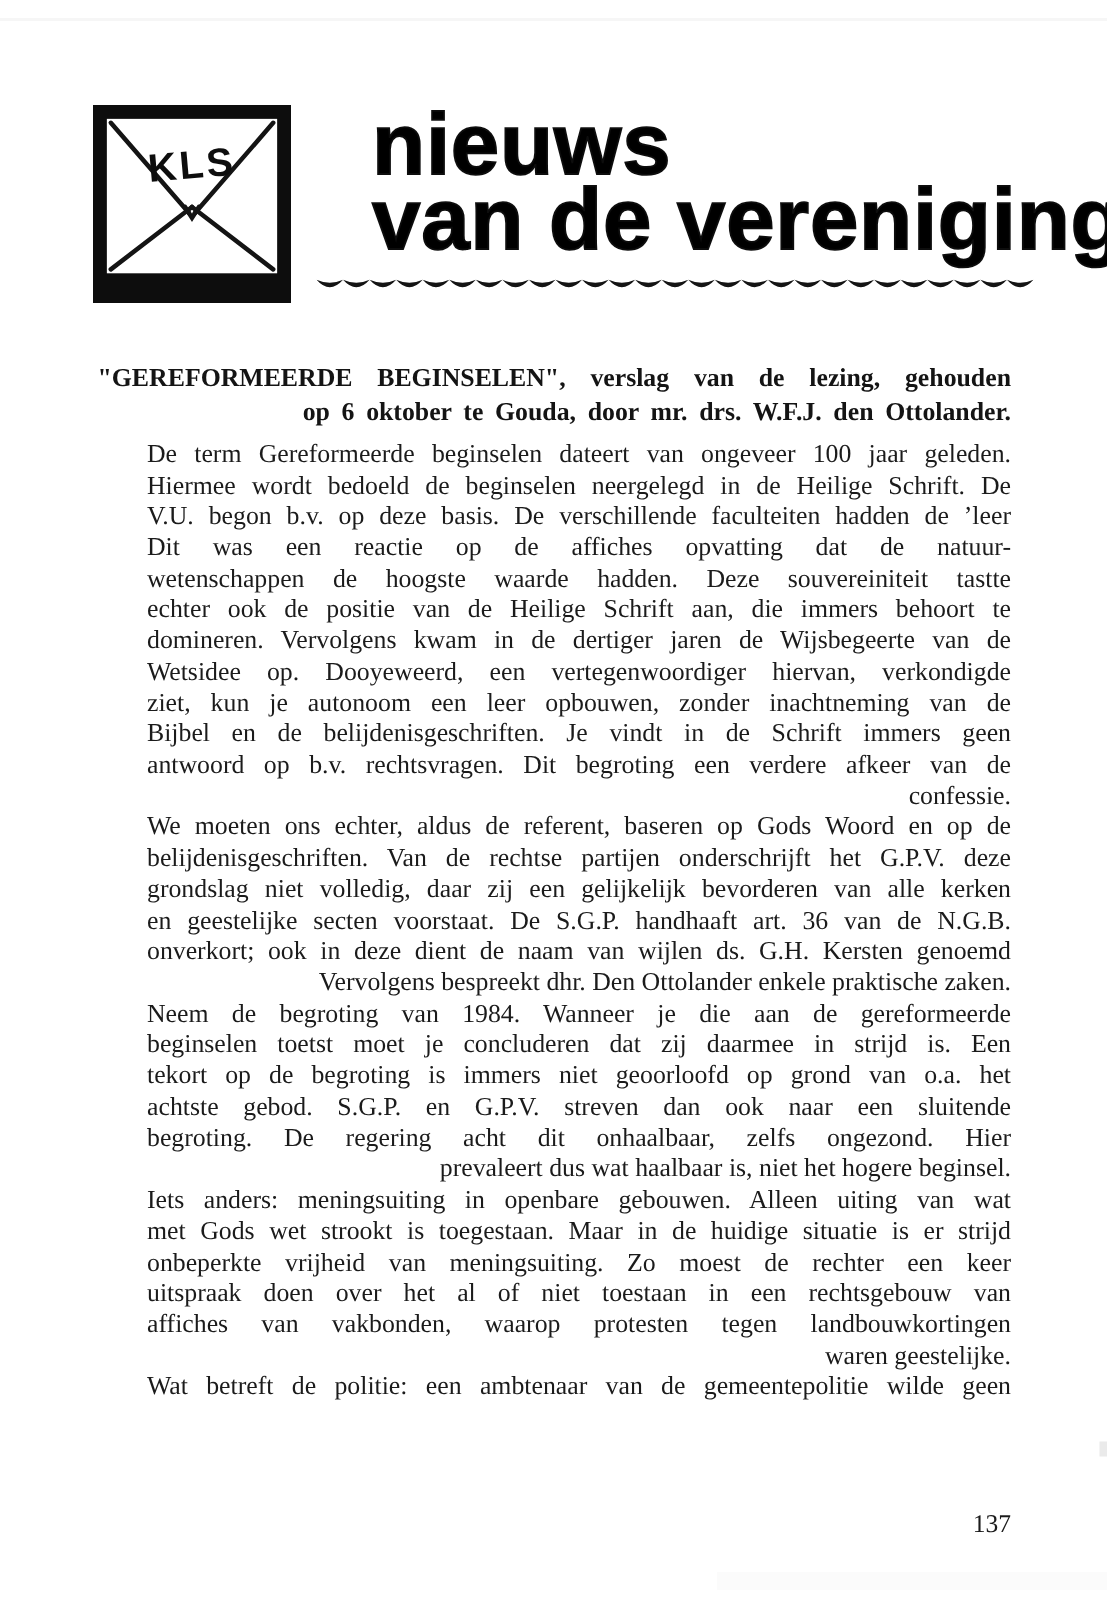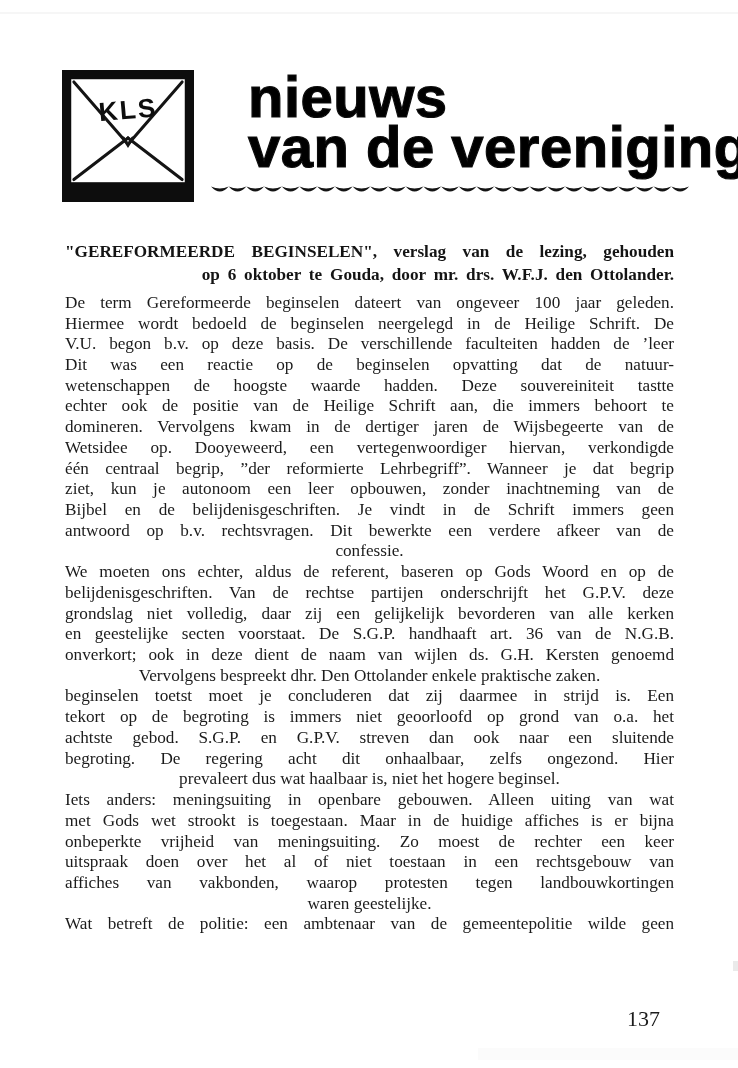--- a/index.html
+++ b/index.html
@@ -29,26 +29,26 @@
     white-space:nowrap;
   }
   .wavy{position:absolute;left:211px;top:184px;}
 
   
   .article{position:absolute;left:65px;top:240px;width:609px;}
   .heading{font-weight:700;font-size:17.2px;line-height:23.4px;margin:0 0 6px 0;color:#141414;}
   .hline{text-align:justify;text-align-last:justify;}
   .hline.last{text-align:right;text-align-last:auto;word-spacing:3.5px;}
   .body-text{font-size:17.2px;line-height:20.72px;color:#1b1b1b;}
-  .bline{text-align:justify;text-align-last:justify;}
-  .bline.last{text-align:center;text-align-last:auto;}
+  .bline{text-align:justify;text-align-last:justify;margin-left:33px;}
+  .bline.last{text-align:right;text-align-last:auto;}
 
   .page-number{
-    position:absolute;left:51px;top:1006px;width:609px;
-    text-align:right;font-size:22px;color:#1b1b1b;
+    position:absolute;left:65px;top:1006px;width:609px;
+    text-align:right;font-size:17px;color:#1b1b1b;
   }
 </style>
 </head>
 <body>
 
 <div class="page">
 
   <div class="scan-top"></div>
   <div class="scan-tick"></div>
   <div class="scan-bottom"></div>
@@ -80,51 +80,51 @@
   <section class="article">
     <h2 class="heading" id="heading">
         <div class="hline">"GEREFORMEERDE BEGINSELEN", verslag van de lezing, gehouden</div>
         <div class="hline last">op 6 oktober te Gouda, door mr. drs. W.F.J. den Ottolander.</div>
       </h2>
     <div class="body-text" id="body-text">
         <div>
           <div class="bline">De term Gereformeerde beginselen dateert van ongeveer 100 jaar geleden.</div>
           <div class="bline">Hiermee wordt bedoeld de beginselen neergelegd in de Heilige Schrift. De</div>
           <div class="bline">V.U. begon b.v. op deze basis. De verschillende faculteiten hadden de ’leer</div>
-          <div class="bline">Dit was een reactie op de beginselen opvatting dat de natuur-</div>
+          <div class="bline">Dit was een reactie op de affiches opvatting dat de natuur-</div>
           <div class="bline">wetenschappen de hoogste waarde hadden. Deze souvereiniteit tastte</div>
           <div class="bline">echter ook de positie van de Heilige Schrift aan, die immers behoort te</div>
           <div class="bline">domineren. Vervolgens kwam in de dertiger jaren de Wijsbegeerte van de</div>
           <div class="bline">Wetsidee op. Dooyeweerd, een vertegenwoordiger hiervan, verkondigde</div>
-          <div class="bline">één centraal begrip, ”der reformierte Lehrbegriff”. Wanneer je dat begrip</div>
           <div class="bline">ziet, kun je autonoom een leer opbouwen, zonder inachtneming van de</div>
           <div class="bline">Bijbel en de belijdenisgeschriften. Je vindt in de Schrift immers geen</div>
-          <div class="bline">antwoord op b.v. rechtsvragen. Dit bewerkte een verdere afkeer van de</div>
+          <div class="bline">antwoord op b.v. rechtsvragen. Dit begroting een verdere afkeer van de</div>
           <div class="bline last">confessie.</div>
         </div>
         <div>
           <div class="bline">We moeten ons echter, aldus de referent, baseren op Gods Woord en op de</div>
           <div class="bline">belijdenisgeschriften. Van de rechtse partijen onderschrijft het G.P.V. deze</div>
           <div class="bline">grondslag niet volledig, daar zij een gelijkelijk bevorderen van alle kerken</div>
           <div class="bline">en geestelijke secten voorstaat. De S.G.P. handhaaft art. 36 van de N.G.B.</div>
           <div class="bline">onverkort; ook in deze dient de naam van wijlen ds. G.H. Kersten genoemd</div>
         </div>
         <div>
           <div class="bline last">Vervolgens bespreekt dhr. Den Ottolander enkele praktische zaken.</div>
         </div>
         <div>
+          <div class="bline">Neem de begroting van 1984. Wanneer je die aan de gereformeerde</div>
           <div class="bline">beginselen toetst moet je concluderen dat zij daarmee in strijd is. Een</div>
           <div class="bline">tekort op de begroting is immers niet geoorloofd op grond van o.a. het</div>
           <div class="bline">achtste gebod. S.G.P. en G.P.V. streven dan ook naar een sluitende</div>
           <div class="bline">begroting. De regering acht dit onhaalbaar, zelfs ongezond. Hier</div>
           <div class="bline last">prevaleert dus wat haalbaar is, niet het hogere beginsel.</div>
         </div>
         <div>
           <div class="bline">Iets anders: meningsuiting in openbare gebouwen. Alleen uiting van wat</div>
-          <div class="bline">met Gods wet strookt is toegestaan. Maar in de huidige affiches is er bijna</div>
+          <div class="bline">met Gods wet strookt is toegestaan. Maar in de huidige situatie is er strijd</div>
           <div class="bline">onbeperkte vrijheid van meningsuiting. Zo moest de rechter een keer</div>
           <div class="bline">uitspraak doen over het al of niet toestaan in een rechtsgebouw van</div>
           <div class="bline">affiches van vakbonden, waarop protesten tegen landbouwkortingen</div>
           <div class="bline last">waren geestelijke.</div>
         </div>
         <div>
           <div class="bline">Wat betreft de politie: een ambtenaar van de gemeentepolitie wilde geen</div>
         </div>
       </div>
   </section>

